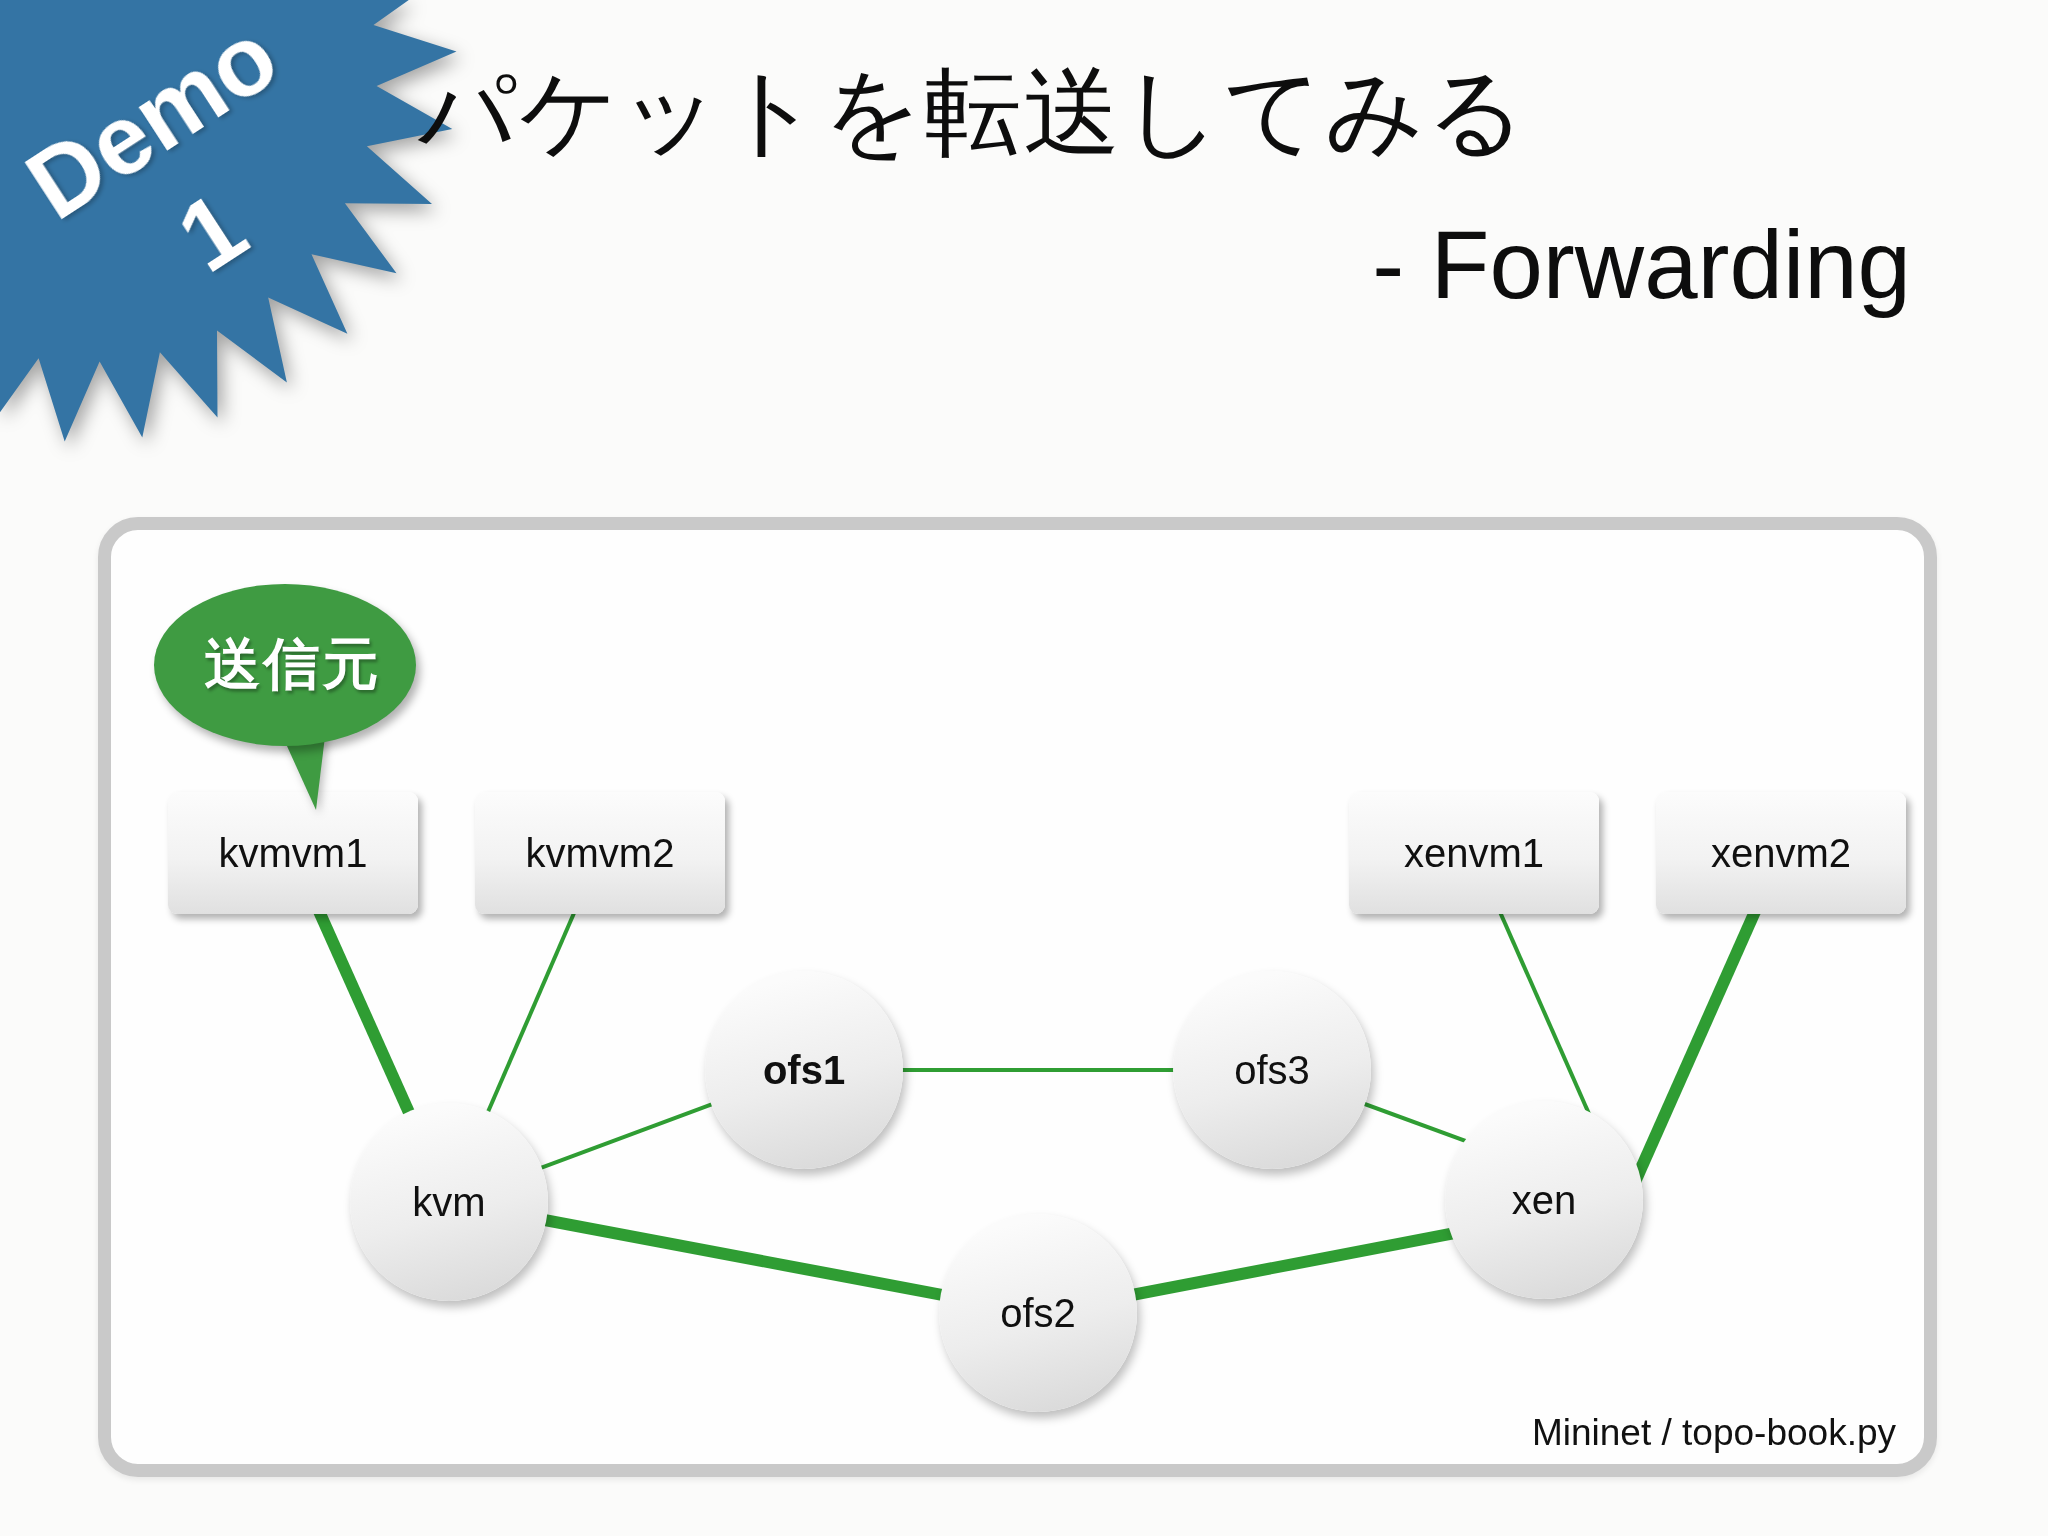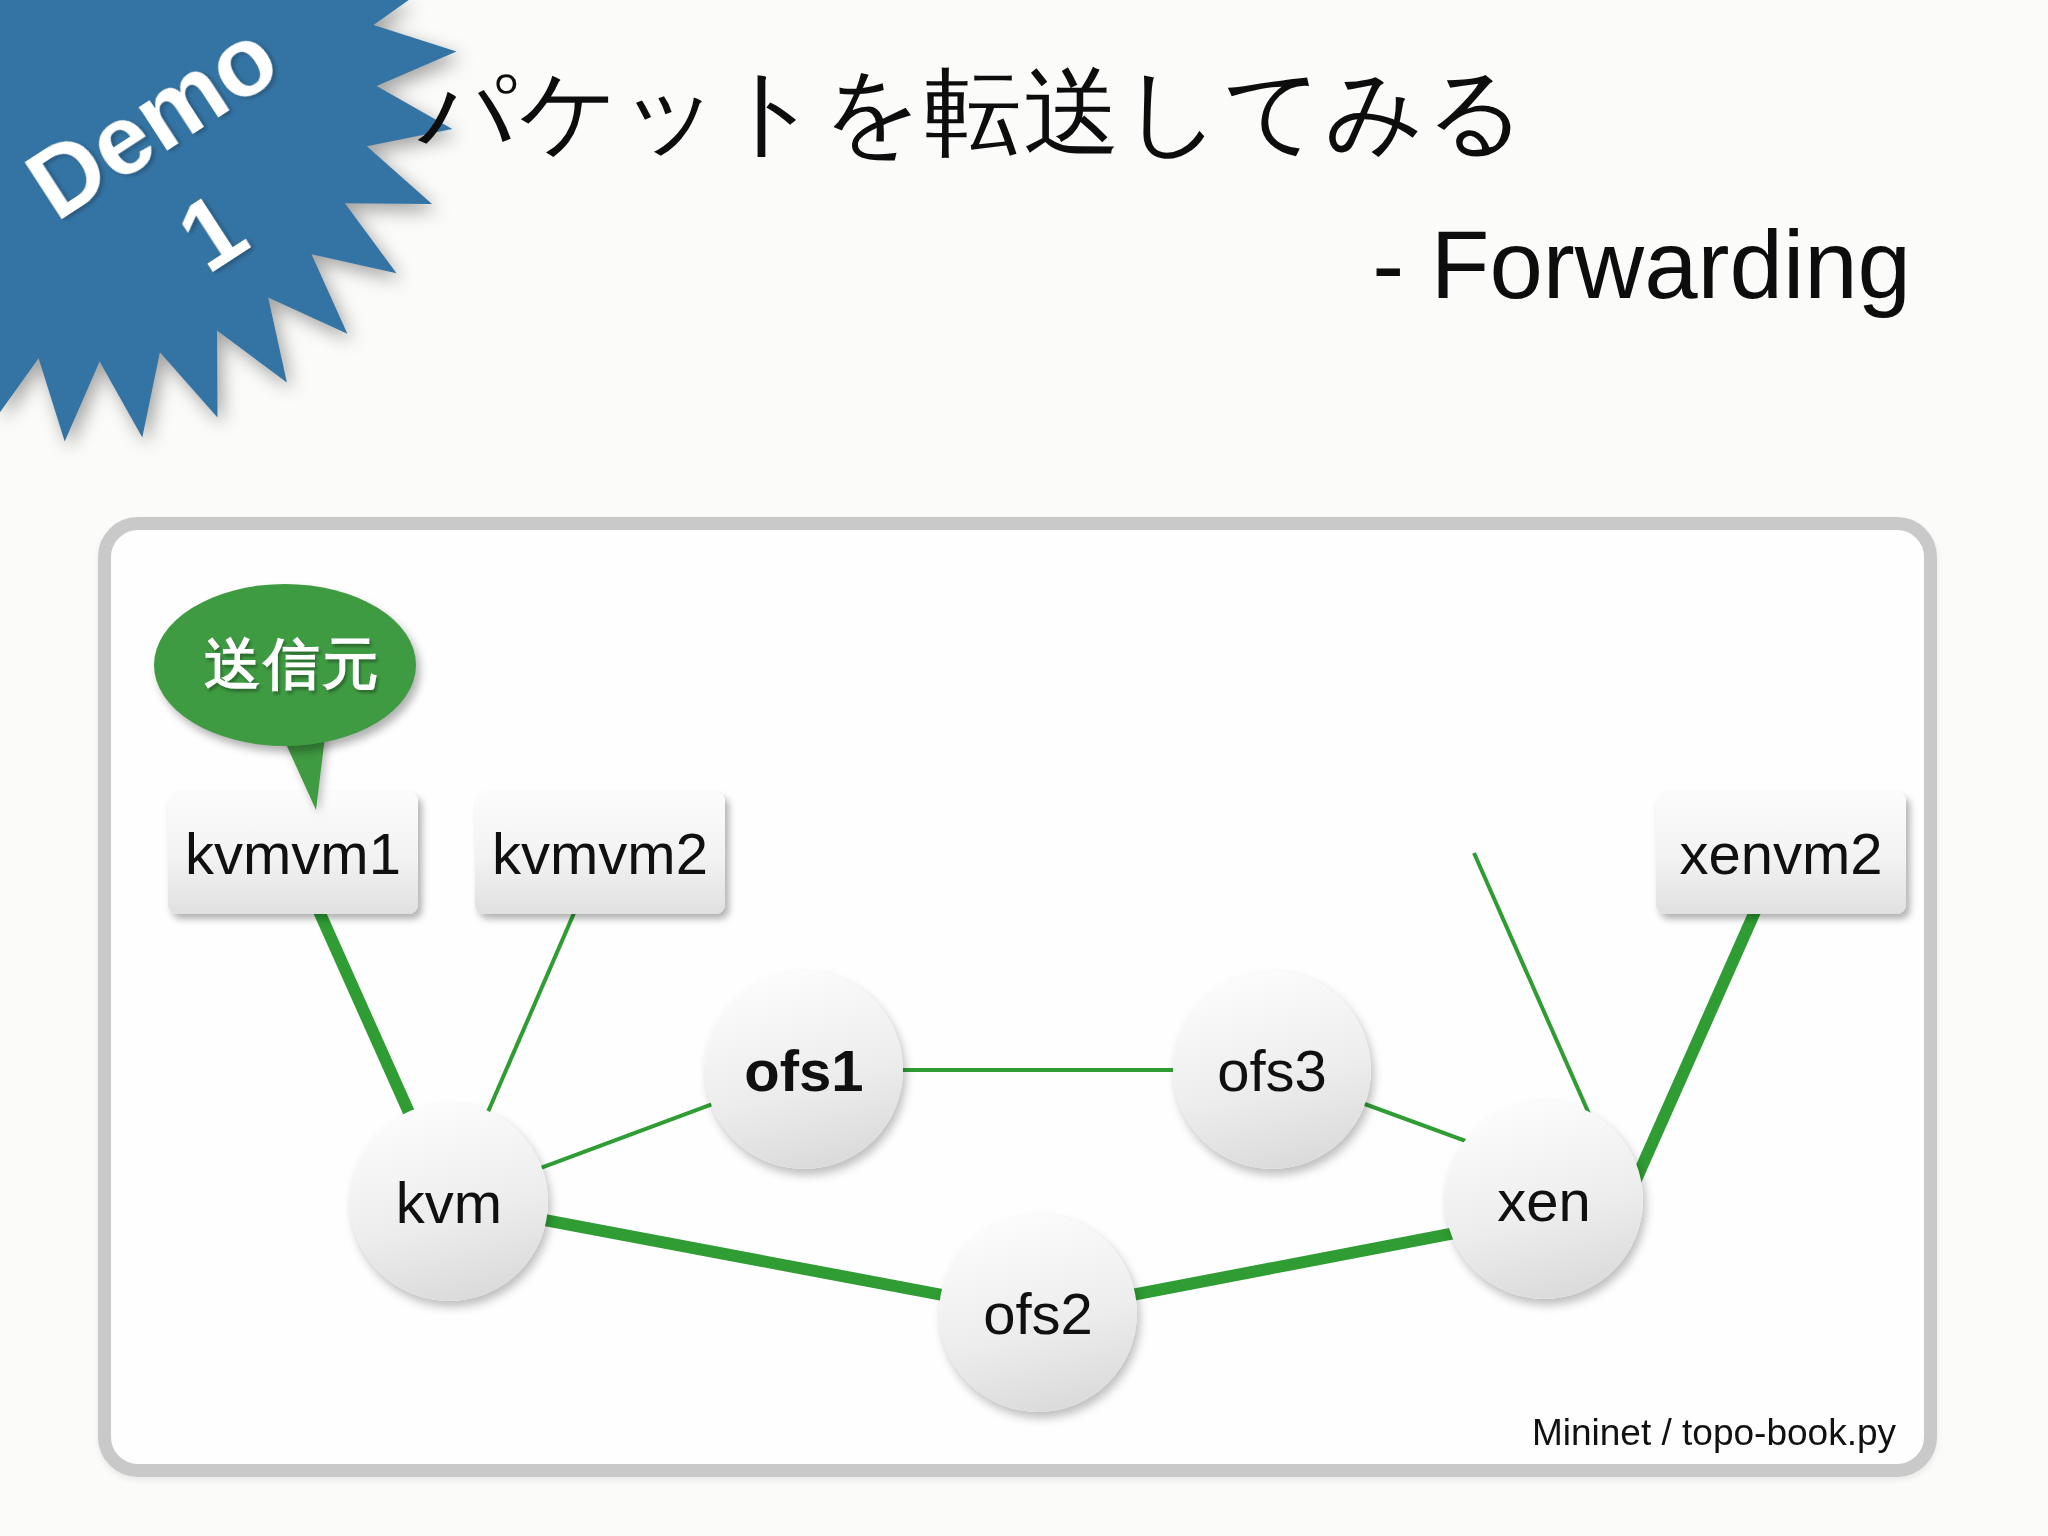--- a/index.html
+++ b/index.html
@@ -21,21 +21,21 @@
     position:absolute; left:98px; top:517px; width:1839px; height:960px;
     box-sizing:border-box; border:13px solid #c9c9c9; border-radius:40px;
     background:#fefefe; box-shadow:0 3px 6px rgba(0,0,0,.08);
   }
   .links{position:absolute; left:0; top:0; z-index:1;}
   .link{stroke:var(--link-green,#2f9d33);}
   .link.thick{stroke-width:12;}
   .link.thin{stroke-width:4;}
   
   .node{position:absolute; z-index:2; display:flex; align-items:center; justify-content:center;
-        font-size:58px; color:#101010;}
+        font-size:40px; color:#101010;}
   .host{
     width:250px; height:122px; border-radius:9px;
     background:linear-gradient(180deg,#fcfcfc 0%,#f2f2f2 55%,#e0e0e0 100%);
     box-shadow:4px 5px 7px rgba(0,0,0,.30);
   }
   .switch{
     width:198px; height:198px; border-radius:50%;
     background:linear-gradient(165deg,#fbfbfb 12%,#ededed 55%,#d6d6d6 100%);
     box-shadow:3px 6px 10px rgba(0,0,0,.25);
   }
@@ -92,20 +92,23 @@
         <line x1="1363" y1="323" x2="1516" y2="670" class="link thin"></line>
         <line x1="1670" y1="323" x2="1516" y2="670" class="link thick"></line>
       </svg>
 
     <div class="node host node-kvmvm1">
         <span>kvmvm1</span>
       </div>
     <div class="node host node-kvmvm2">
         <span>kvmvm2</span>
       </div>
+    <div class="node host node-xenvm1">
+        <span>xenvm1</span>
+      </div>
     <div class="node host node-xenvm2">
         <span>xenvm2</span>
       </div>
 
     <div class="node switch node-kvm">
         <span>kvm</span>
       </div>
     <div class="node switch node-ofs1">
         <span>ofs1</span>
       </div>

